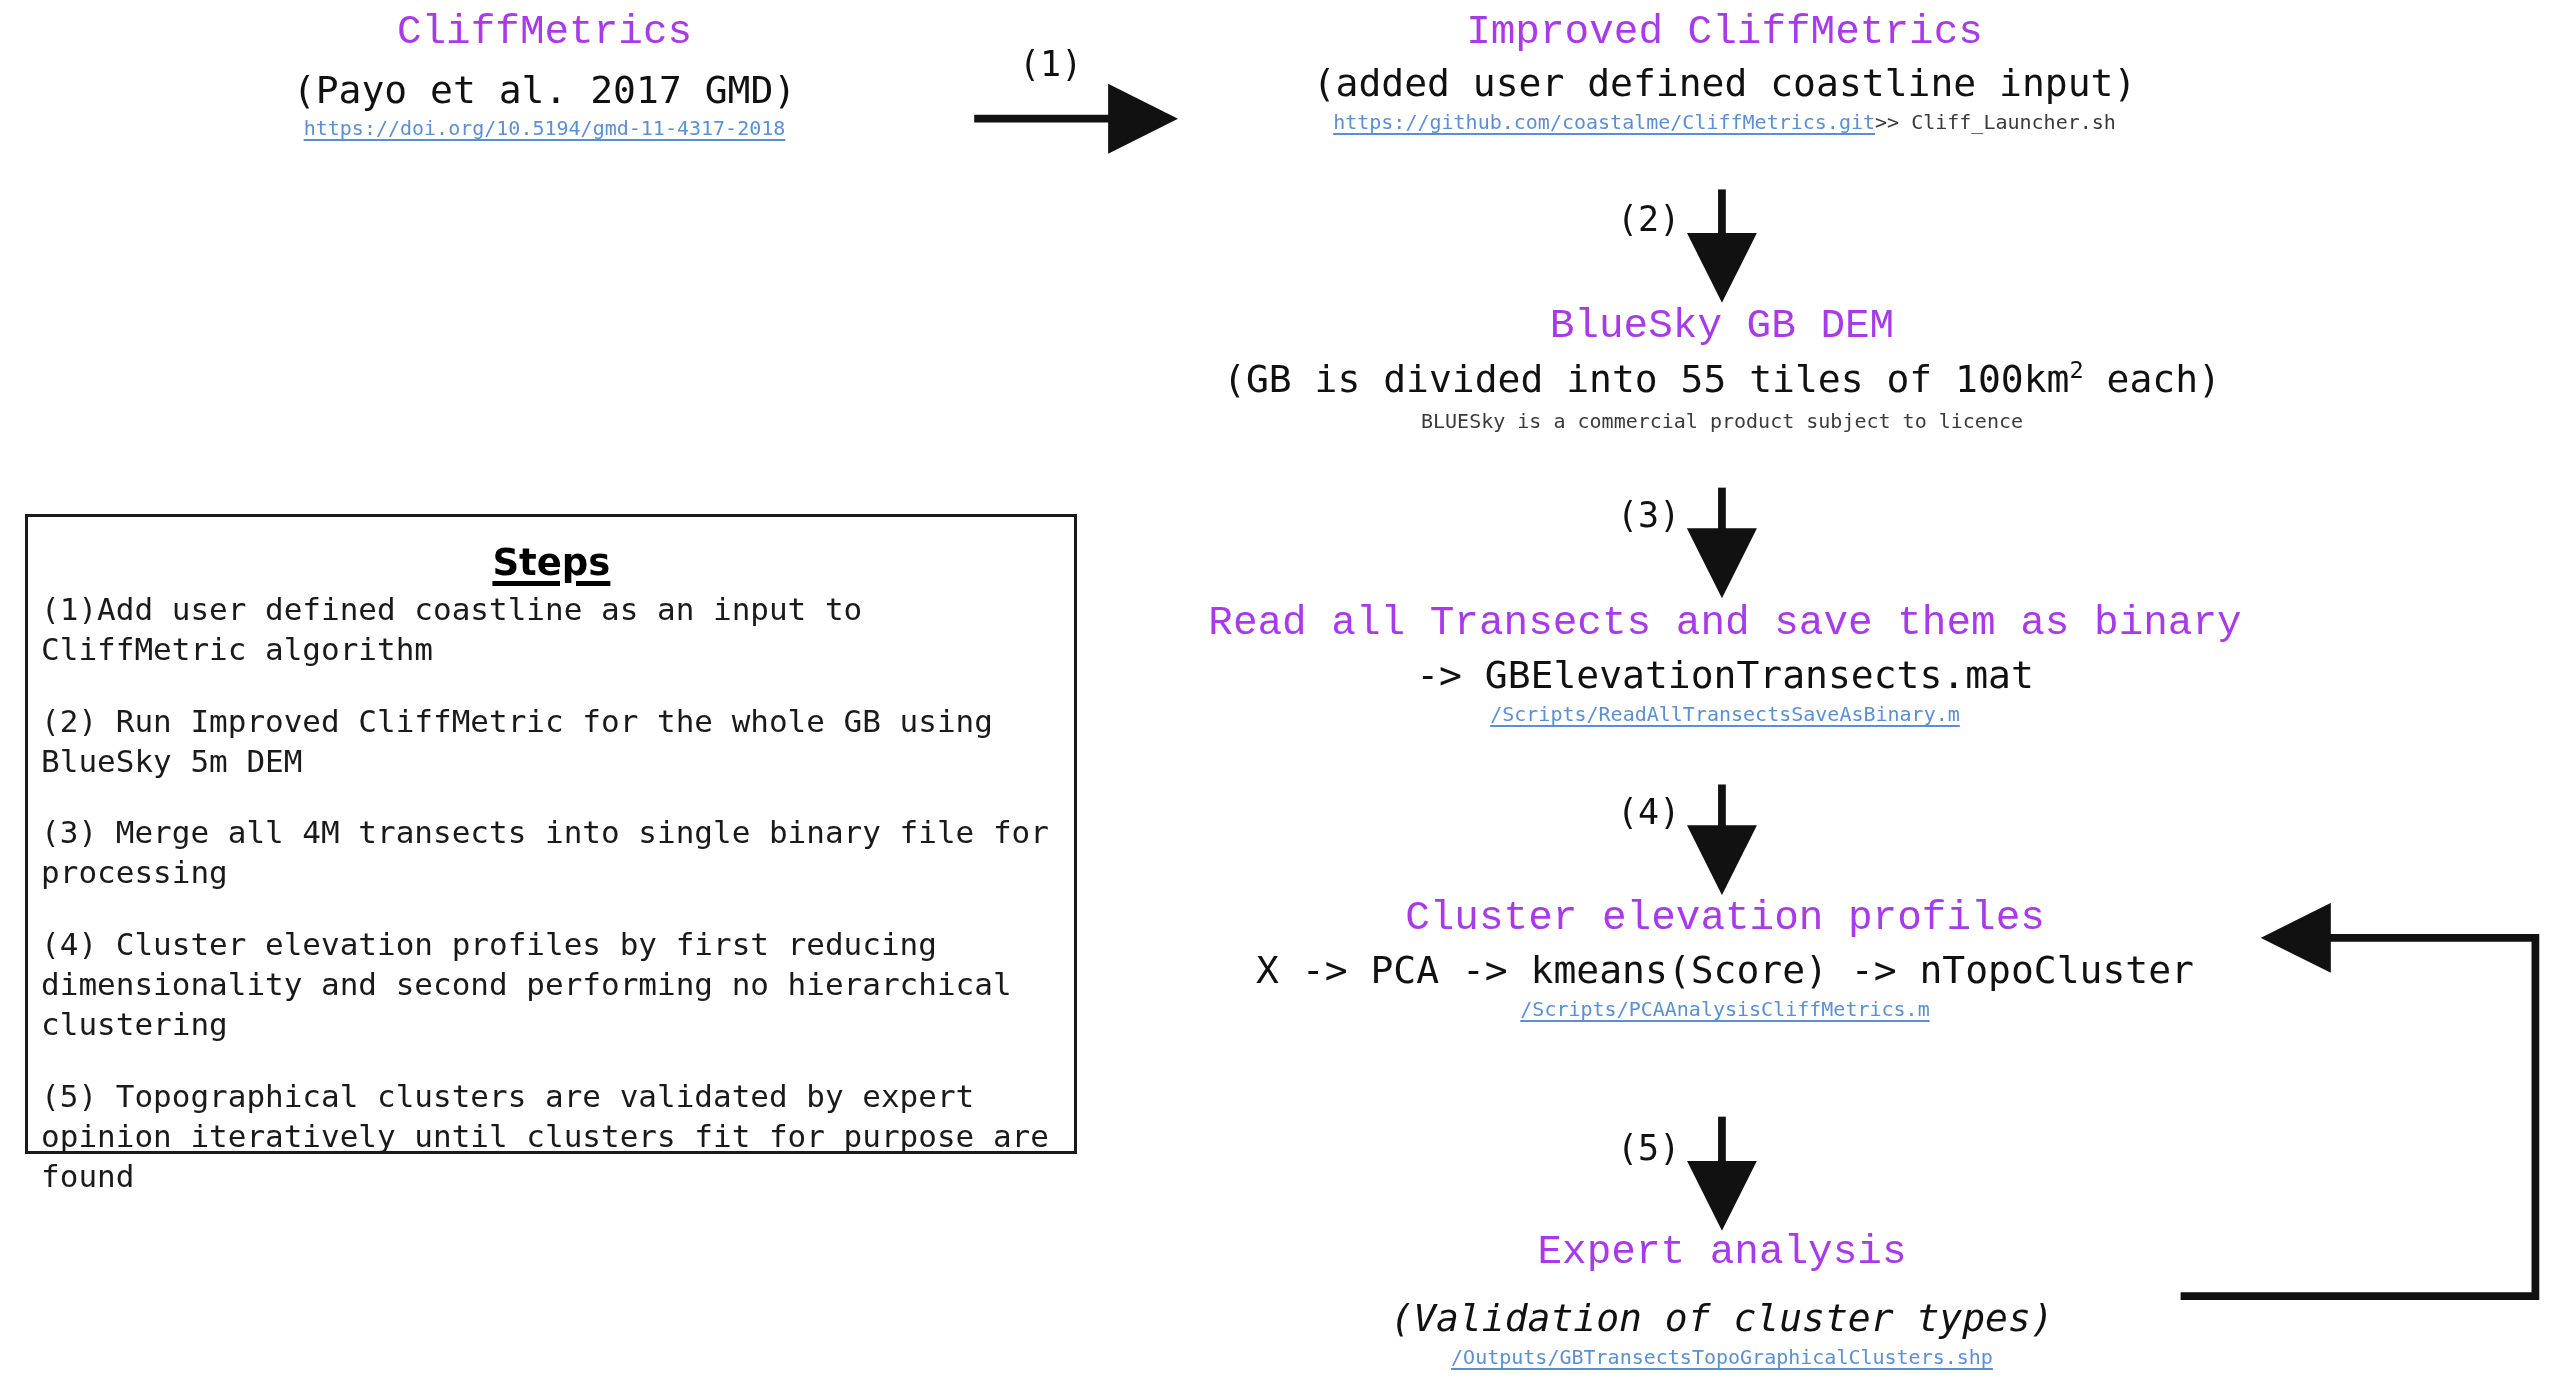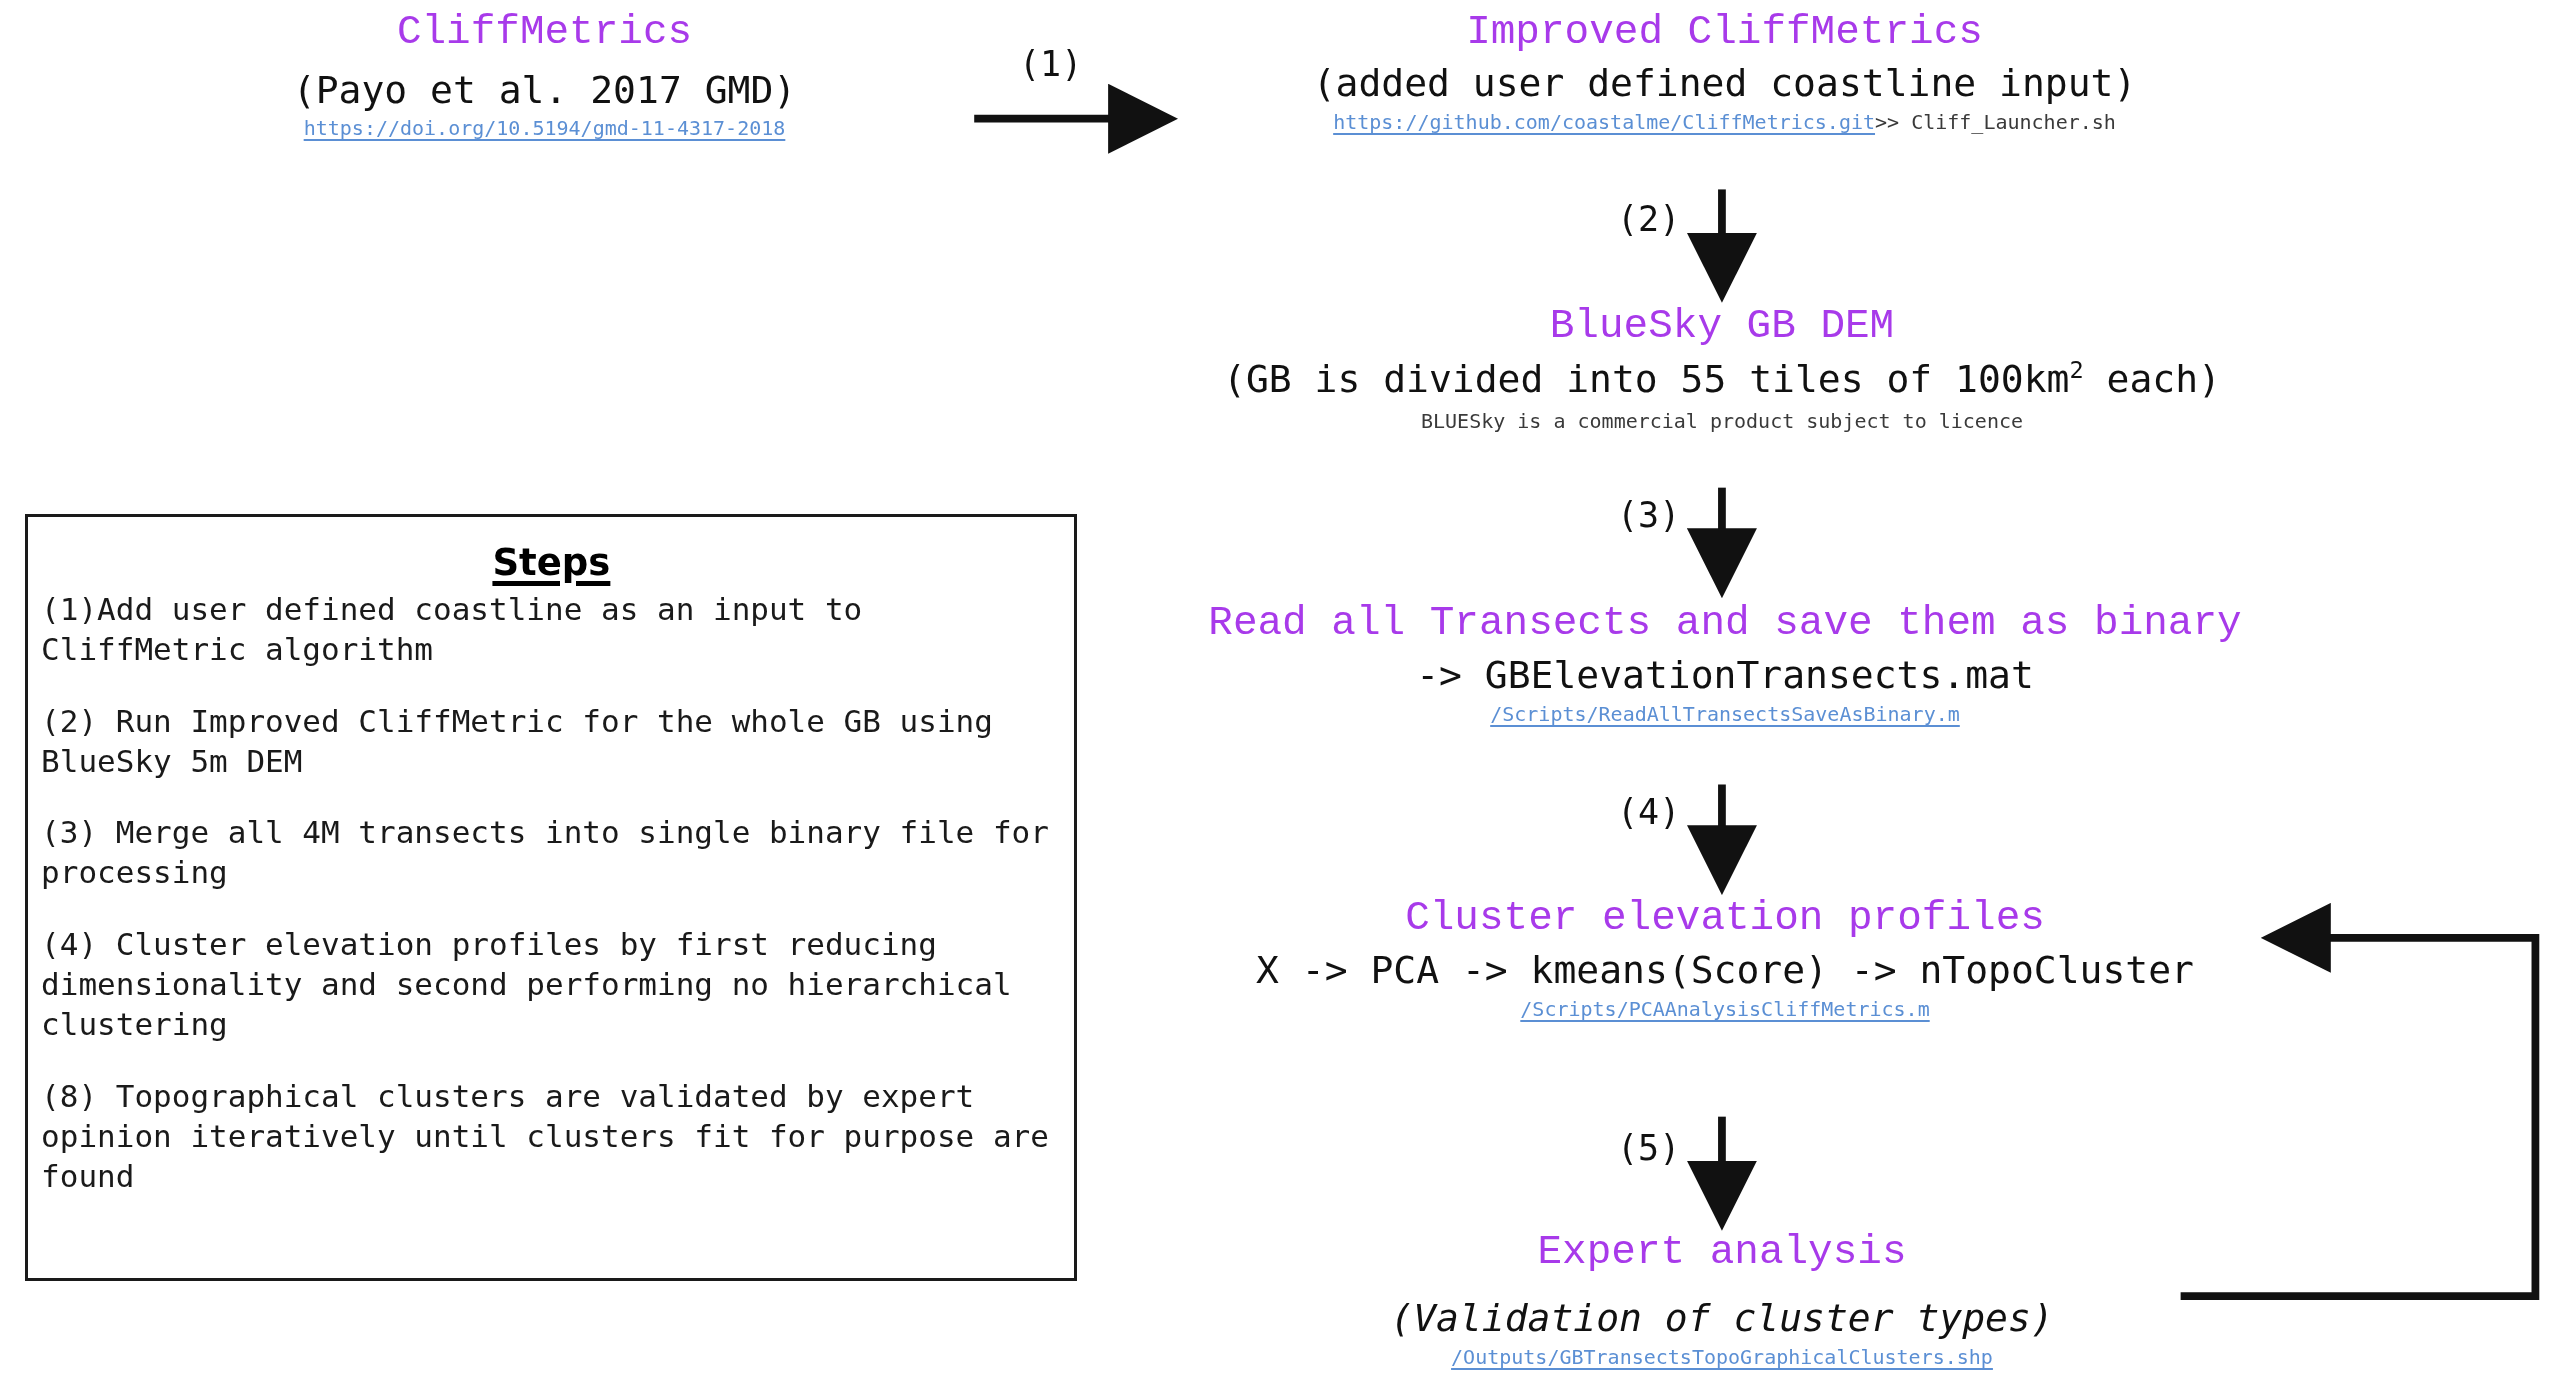--- a/index.html
+++ b/index.html
@@ -58,21 +58,21 @@
     color: #111111;
     font-family: "DejaVu Sans Mono", monospace;
     font-size: 35px;
   }
   
   #steps-panel {
     position: absolute;
     left: 25.4px;
     top: 514px;
     width: 1052px;
-    height: 767px;
+    height: 640px;
     border: 3.5px solid #1a1a1a;
     background: #ffffff;
     box-sizing: border-box;
   }
   #steps-heading {
     text-align: center;
     font-family: "DejaVu Sans", sans-serif;
     font-weight: bold;
     font-size: 37px;
     color: #000000;
@@ -172,18 +172,18 @@
     </div>
   </div>
 
   <div id="steps-panel">
     <div id="steps-heading">Steps</div>
     <div id="steps-list">
       <div class="step-item">(1)Add user defined coastline as an input to CliffMetric algorithm</div>
       <div class="step-item">(2) Run Improved CliffMetric for the whole GB using BlueSky 5m DEM</div>
       <div class="step-item">(3) Merge all 4M transects into single binary file for processing</div>
       <div class="step-item">(4) Cluster elevation profiles by first reducing dimensionality and second performing no hierarchical clustering</div>
-      <div class="step-item">(8) Topographical clusters are validated by expert opinion iteratively until clusters fit for purpose are found</div>
+      <div class="step-item">(5) Topographical clusters are validated by expert opinion iteratively until clusters fit for purpose are found</div>
     </div>
   </div>
 
 </div>
 
 
 </body></html>

